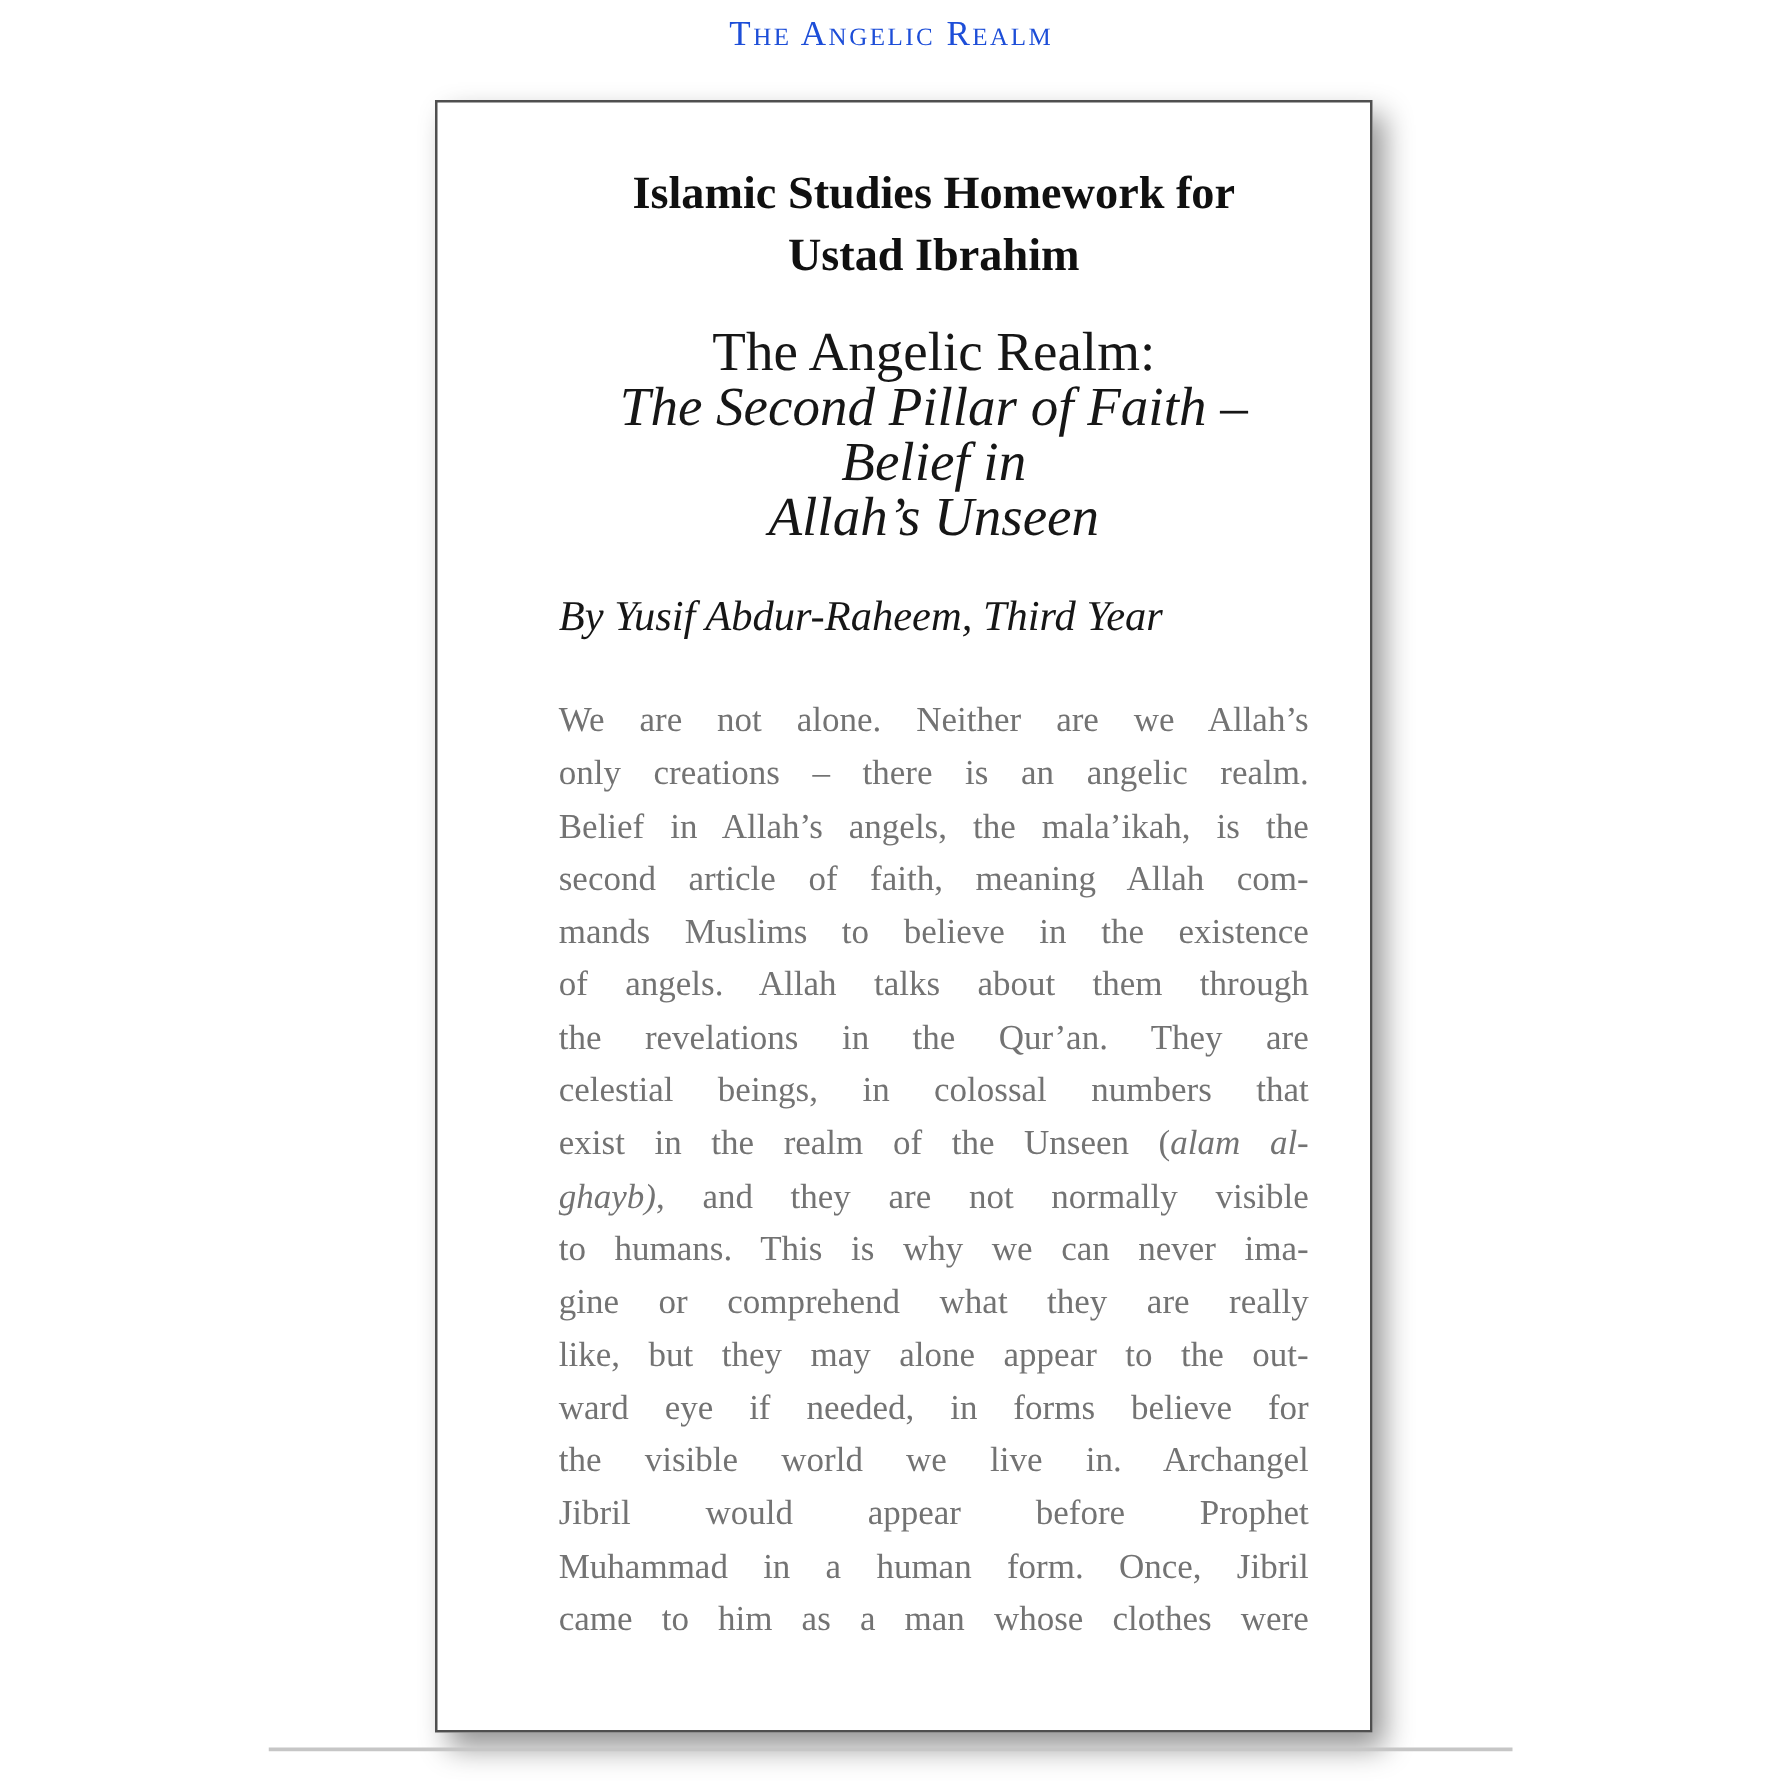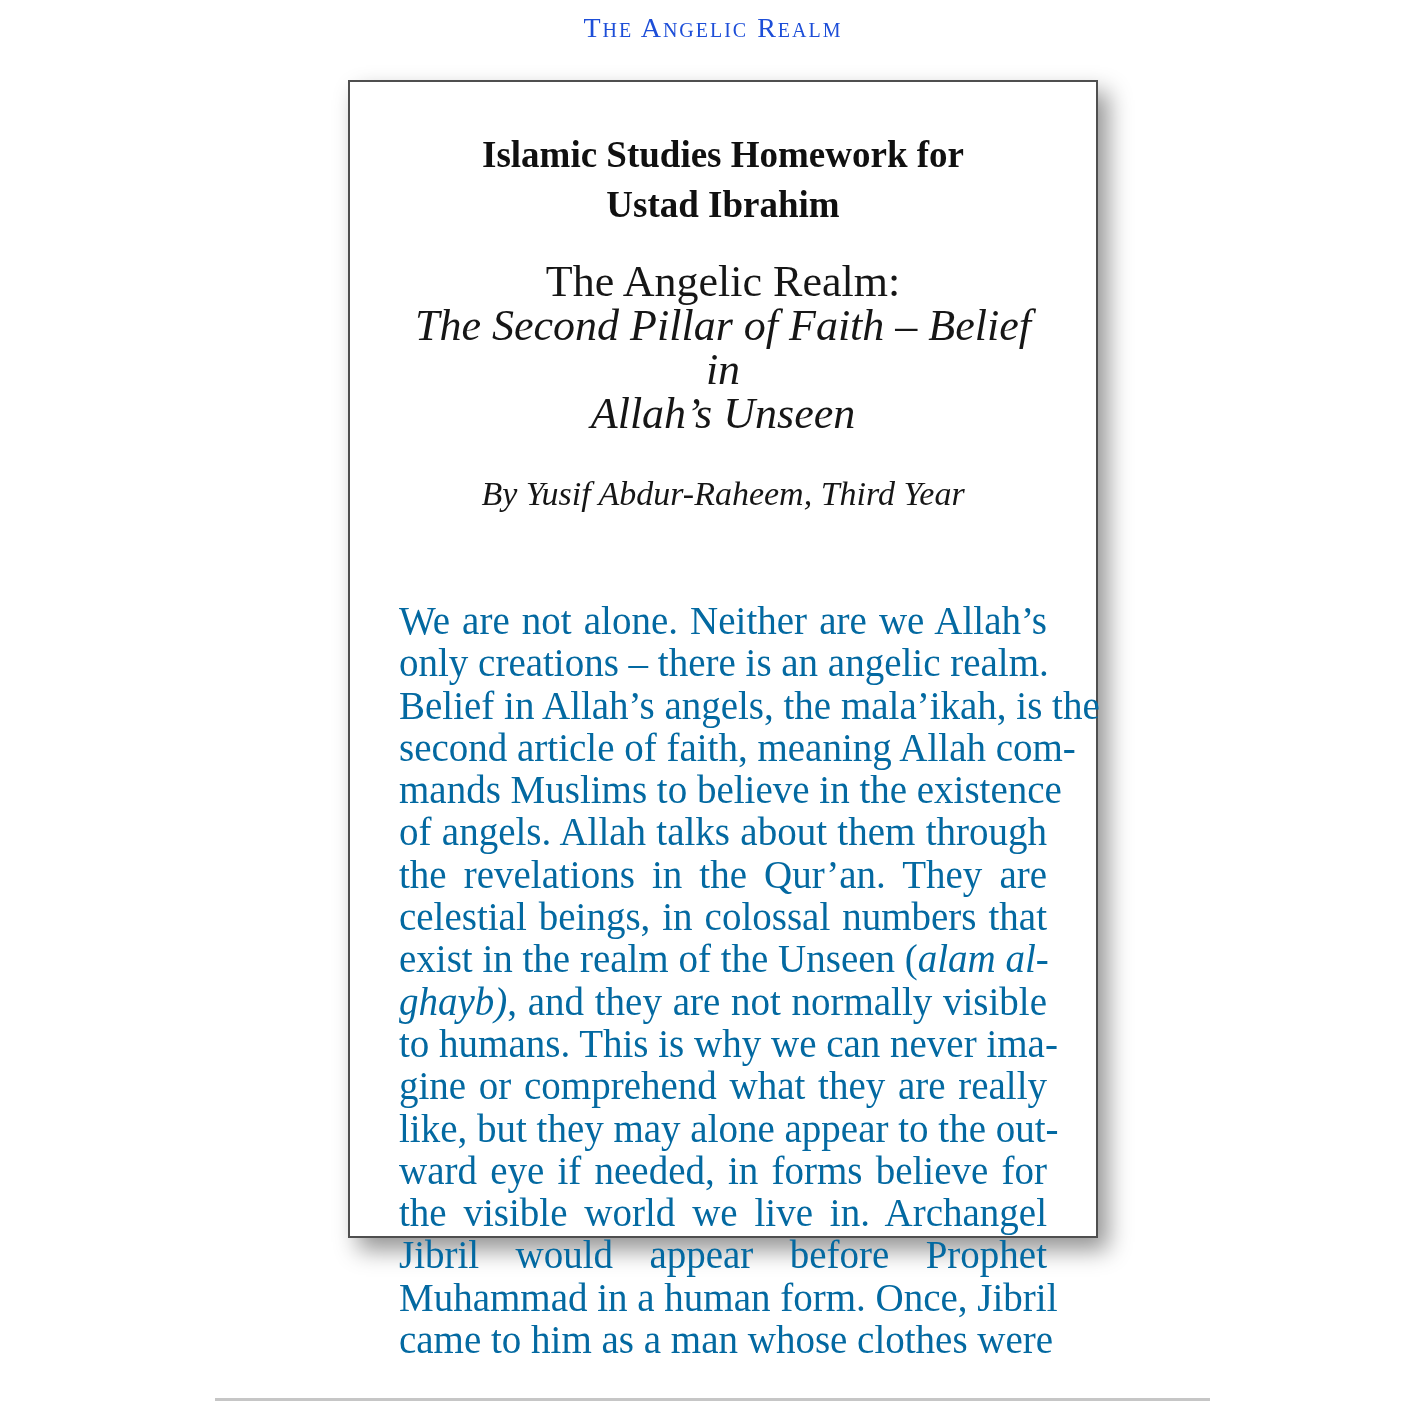--- a/index.html
+++ b/index.html
@@ -24,25 +24,26 @@
     font-size: 28px;
     font-variant: small-caps;
     letter-spacing: 2px;
     color: #1d4ed8;
   }
   .doc-card {
     position: absolute;
     left: 348px;
     top: 80px;
     width: 750px;
-    height: 1158px;
+    height: 1306px;
     box-sizing: border-box;
     background: #ffffff;
     border: 2px solid #4f4f4f;
     box-shadow: 10px 12px 22px rgba(0,0,0,0.42);
+    padding-left: 48px;
   }
   .doc-inner {
     box-sizing: border-box;
     width: 100%;
     height: 100%;
     padding: 0 49px;
   }
   .doc-title {
     margin-top: 48px;
     text-align: center;
@@ -56,31 +57,31 @@
     text-align: center;
     font-size: 44px;
     line-height: 44px;
     color: #161616;
   }
   .doc-subtitle .italic-line {
     font-style: italic;
   }
   .doc-byline {
     margin-top: 36px;
-    text-align: center;
+    text-align: left;
     font-size: 34px;
     line-height: 44px;
     font-style: italic;
     color: #161616;
   }
   .body-text {
-    margin-top: 84px;
-    font-size: 39px;
+    margin-top: 40px;
+    font-size: 28px;
     line-height: 42.3px;
-    color: #0369a1;
+    color: #737373;
   }
   .body-line {
     text-align: justify;
     text-align-last: justify;
     white-space: nowrap;
   }
   .body-line .it {
     font-style: italic;
   }
   .bottom-divider {

